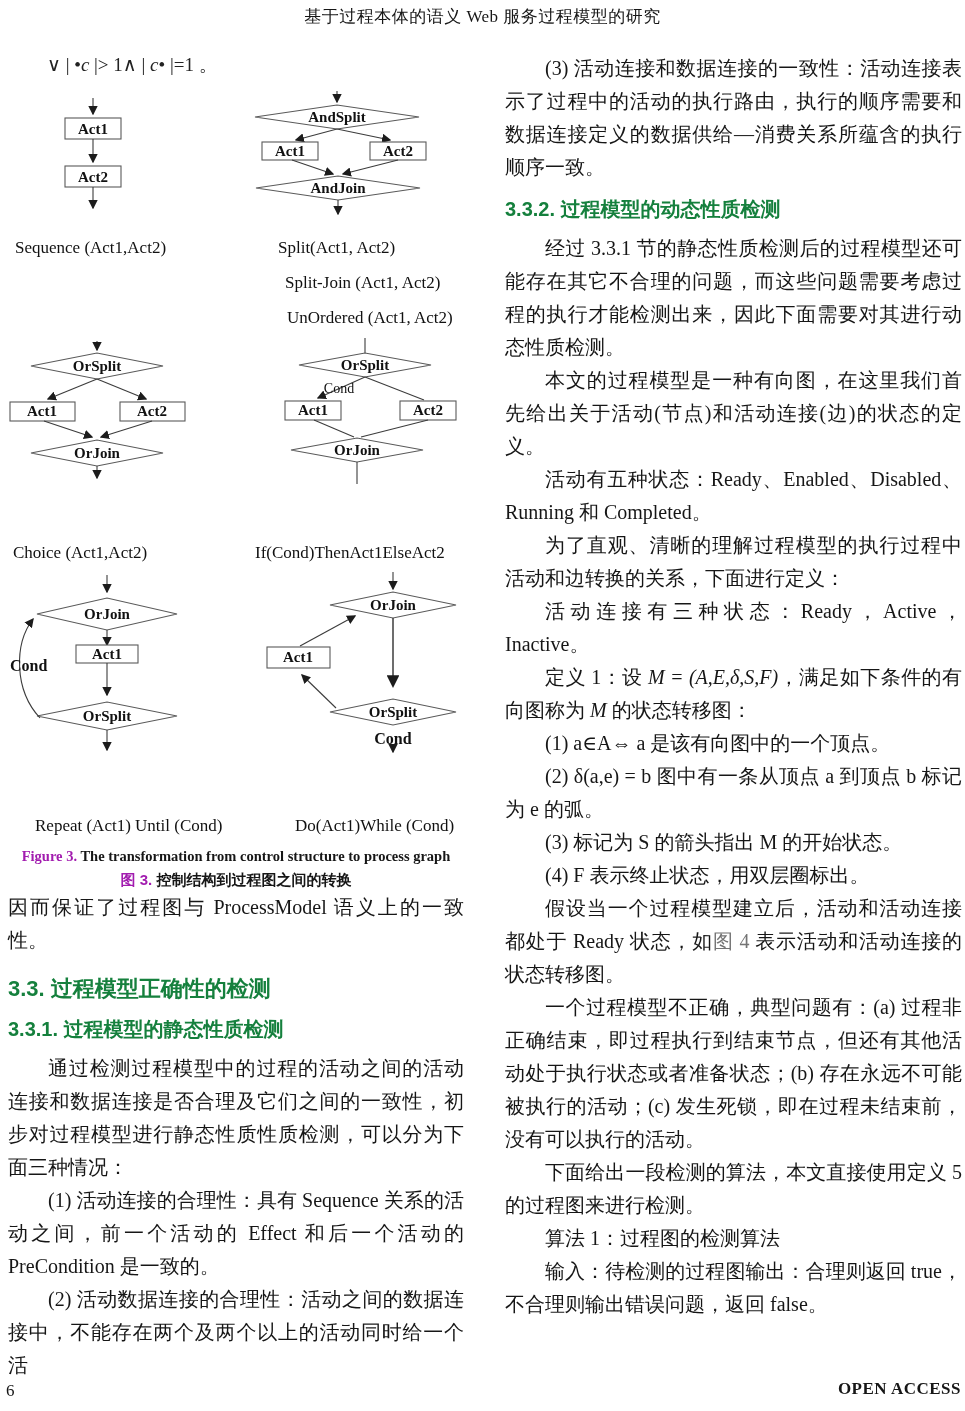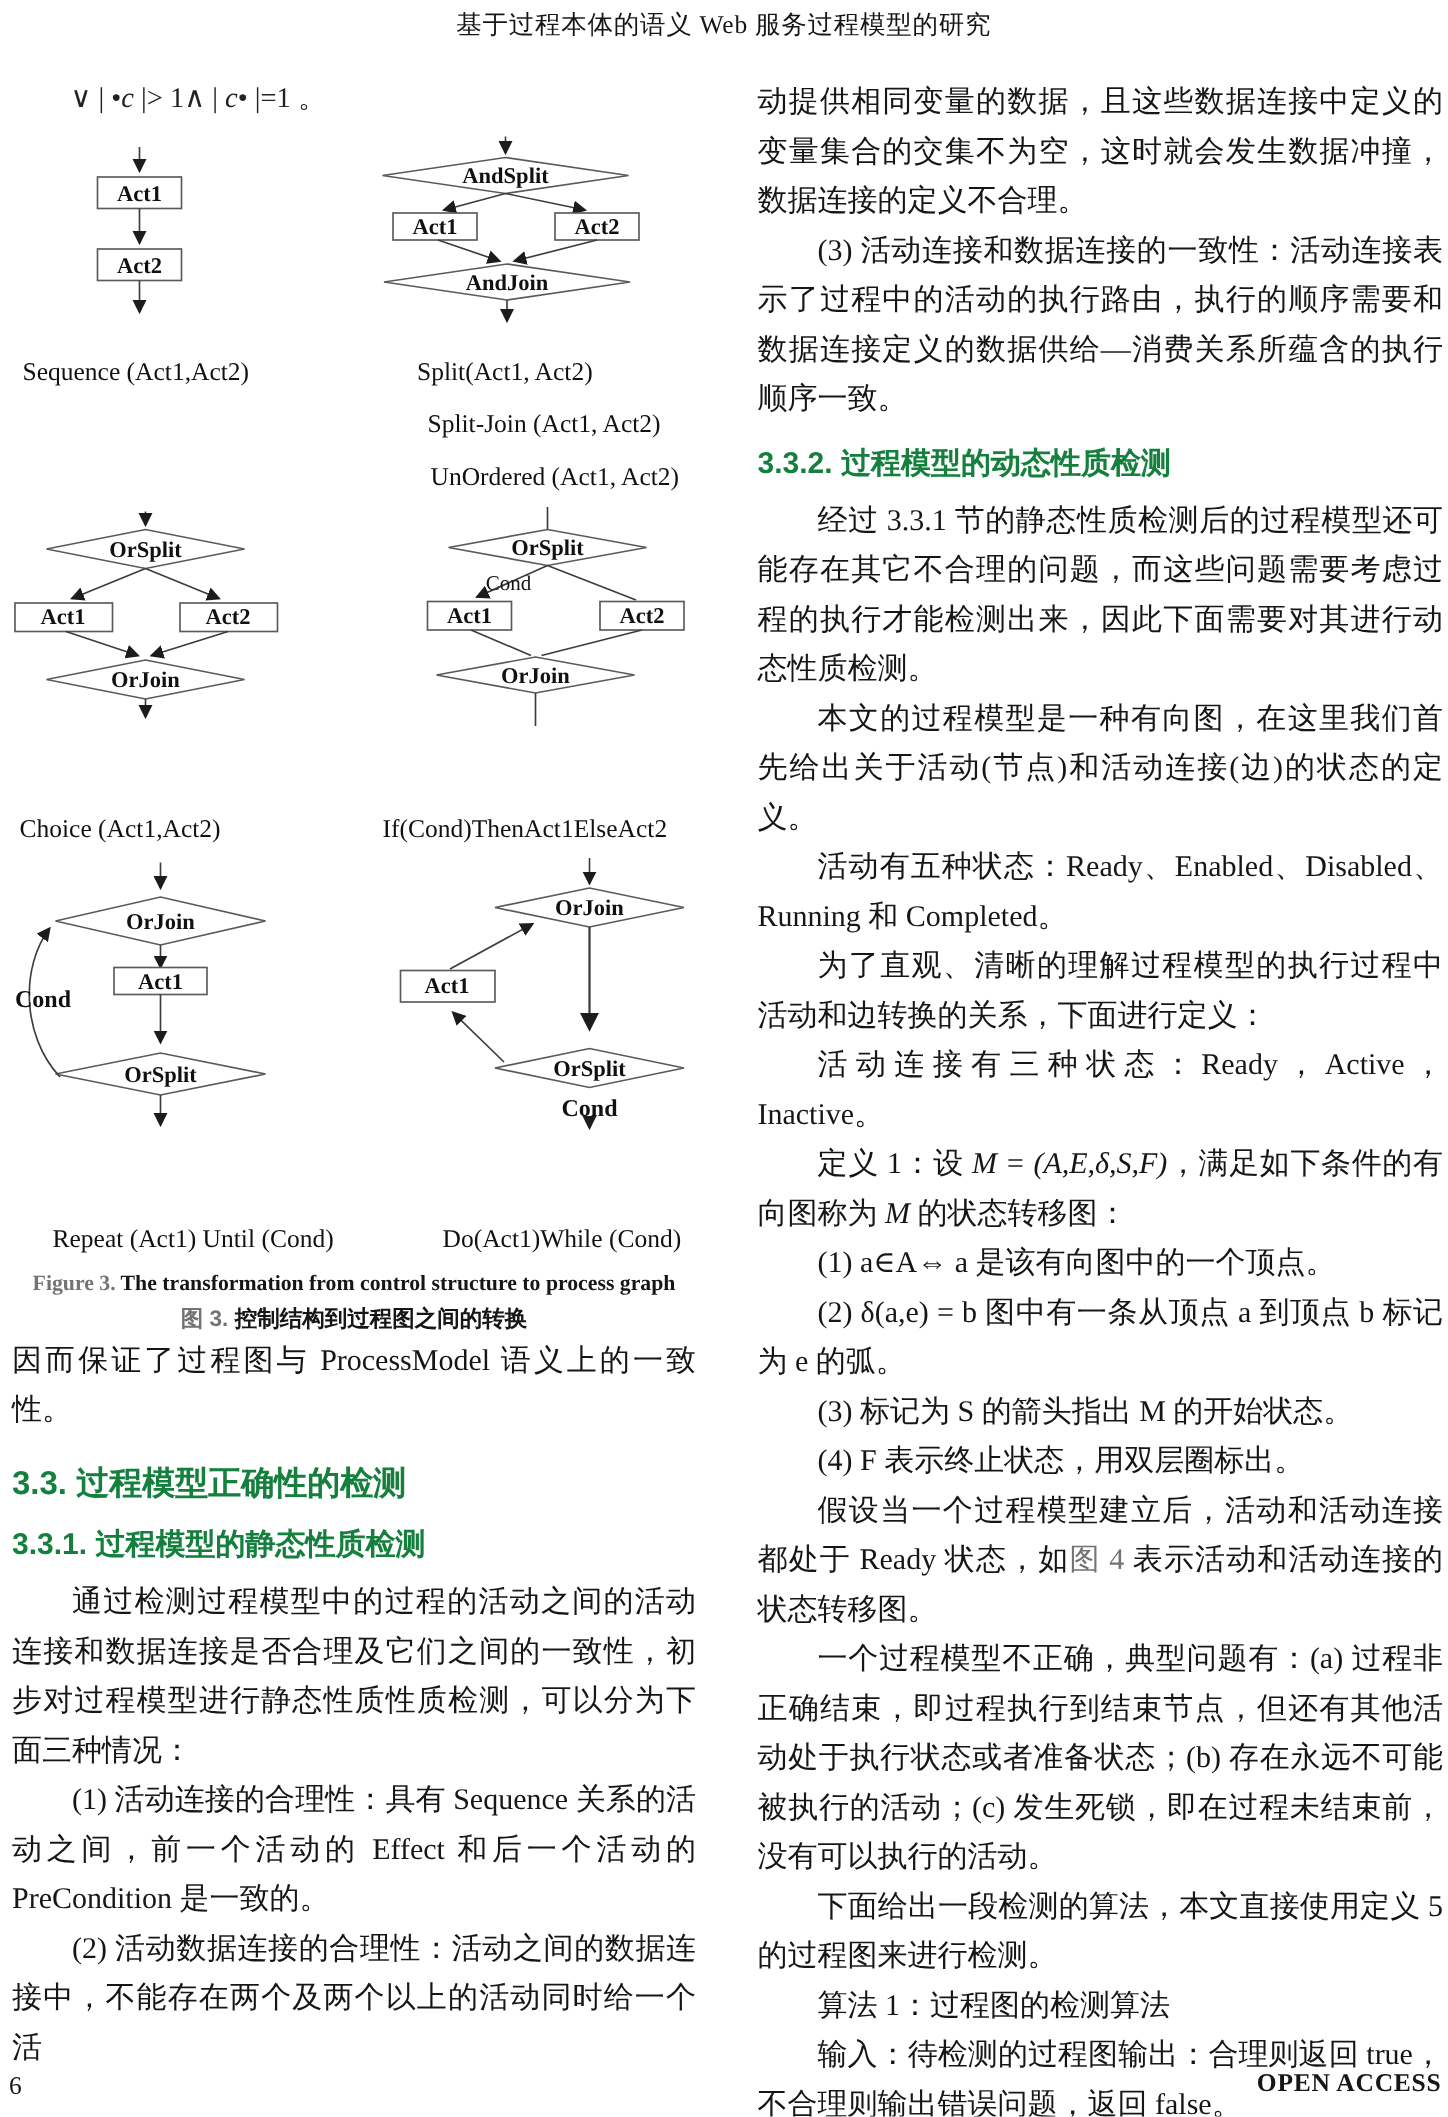--- a/index.html
+++ b/index.html
@@ -12,21 +12,21 @@
   .node-t{font-weight:bold;font-size:15px;fill:#111;}
   .cap-t{font-size:17px;fill:#111;}
   .cond-b{font-weight:bold;font-size:16px;fill:#111;}
   .cond-r{font-size:14px;fill:#111;}
   .col-left{position:absolute;left:8px;top:846px;width:456px;}
   .col-right{position:absolute;left:505px;top:52px;width:457px;}
   p.body{font-size:20px;line-height:33px;text-align:justify;margin:0;}
   p.indent{text-indent:2em;}
   .fig-cap{text-align:center;font-weight:bold;font-size:14.5px;line-height:21px;margin:0 6px;}
   .fig-cap-zh{text-align:center;font-weight:bold;font-size:15px;line-height:22px;margin-top:2px;font-family:"Liberation Sans","DejaVu Sans",sans-serif;}
-  .cap-label{color:#737373;}
+  .cap-label{color:#a21caf;}
   .h-teal{color:#15803d;font-family:"Liberation Sans","DejaVu Sans",sans-serif;font-weight:bold;}
   .h1t{font-size:22px;margin:17px 0 12px 0;}
   .h2t{font-size:20px;margin:11px 0 9px 0;}
   .h2r{font-size:20px;margin:12px 0 9px 0;}
   .gap-top{margin-top:11px;}
   .link{color:#737373;}
   .math{font-style:italic;}
   .page-num{position:absolute;left:6px;top:1381px;font-size:17px;}
   .open-access{position:absolute;right:4px;top:1379px;font-size:17px;font-weight:bold;letter-spacing:.5px;}
 </style>
@@ -155,21 +155,20 @@
 
   <p class="body gap-top">因而保证了过程图与 ProcessModel 语义上的一致性。</p>
   <div class="h-teal h1t">3.3. 过程模型正确性的检测</div>
   <div class="h-teal h2t">3.3.1. 过程模型的静态性质检测</div>
   <p class="body indent">通过检测过程模型中的过程的活动之间的活动连接和数据连接是否合理及它们之间的一致性，初步对过程模型进行静态性质性质检测，可以分为下面三种情况：</p>
   <p class="body indent">(1) 活动连接的合理性：具有 Sequence 关系的活动之间，前一个活动的 Effect 和后一个活动的 PreCondition 是一致的。</p>
   <p class="body indent">(2) 活动数据连接的合理性：活动之间的数据连接中，不能存在两个及两个以上的活动同时给一个活</p>
 </div>
 
 <div class="col-right">
-  <p class="body">动提供相同变量的数据，且这些数据连接中定义的变量集合的交集不为空，这时就会发生数据冲撞，数据连接的定义不合理。</p>
   <p class="body indent">(3) 活动连接和数据连接的一致性：活动连接表示了过程中的活动的执行路由，执行的顺序需要和数据连接定义的数据供给—消费关系所蕴含的执行顺序一致。</p>
   <div class="h-teal h2r">3.3.2. 过程模型的动态性质检测</div>
   <p class="body indent">经过 3.3.1 节的静态性质检测后的过程模型还可能存在其它不合理的问题，而这些问题需要考虑过程的执行才能检测出来，因此下面需要对其进行动态性质检测。</p>
   <p class="body indent">本文的过程模型是一种有向图，在这里我们首先给出关于活动(节点)和活动连接(边)的状态的定义。</p>
   <p class="body indent">活动有五种状态：Ready、Enabled、Disabled、Running 和 Completed。</p>
   <p class="body indent">为了直观、清晰的理解过程模型的执行过程中活动和边转换的关系，下面进行定义：</p>
   <p class="body indent">活动连接有三种状态：Ready，Active，Inactive。</p>
   <p class="body indent"><span>定义 1：设 </span><span class="math">M = (A,E,δ,S,F)</span><span>，满足如下条件的有向图称为 </span><span class="math">M</span><span> 的状态转移图：</span></p>
   <p class="body indent">(1) a∈A⇔ a 是该有向图中的一个顶点。</p>
   <p class="body indent">(2) δ(a,e) = b 图中有一条从顶点 a 到顶点 b 标记为 e 的弧。</p>

